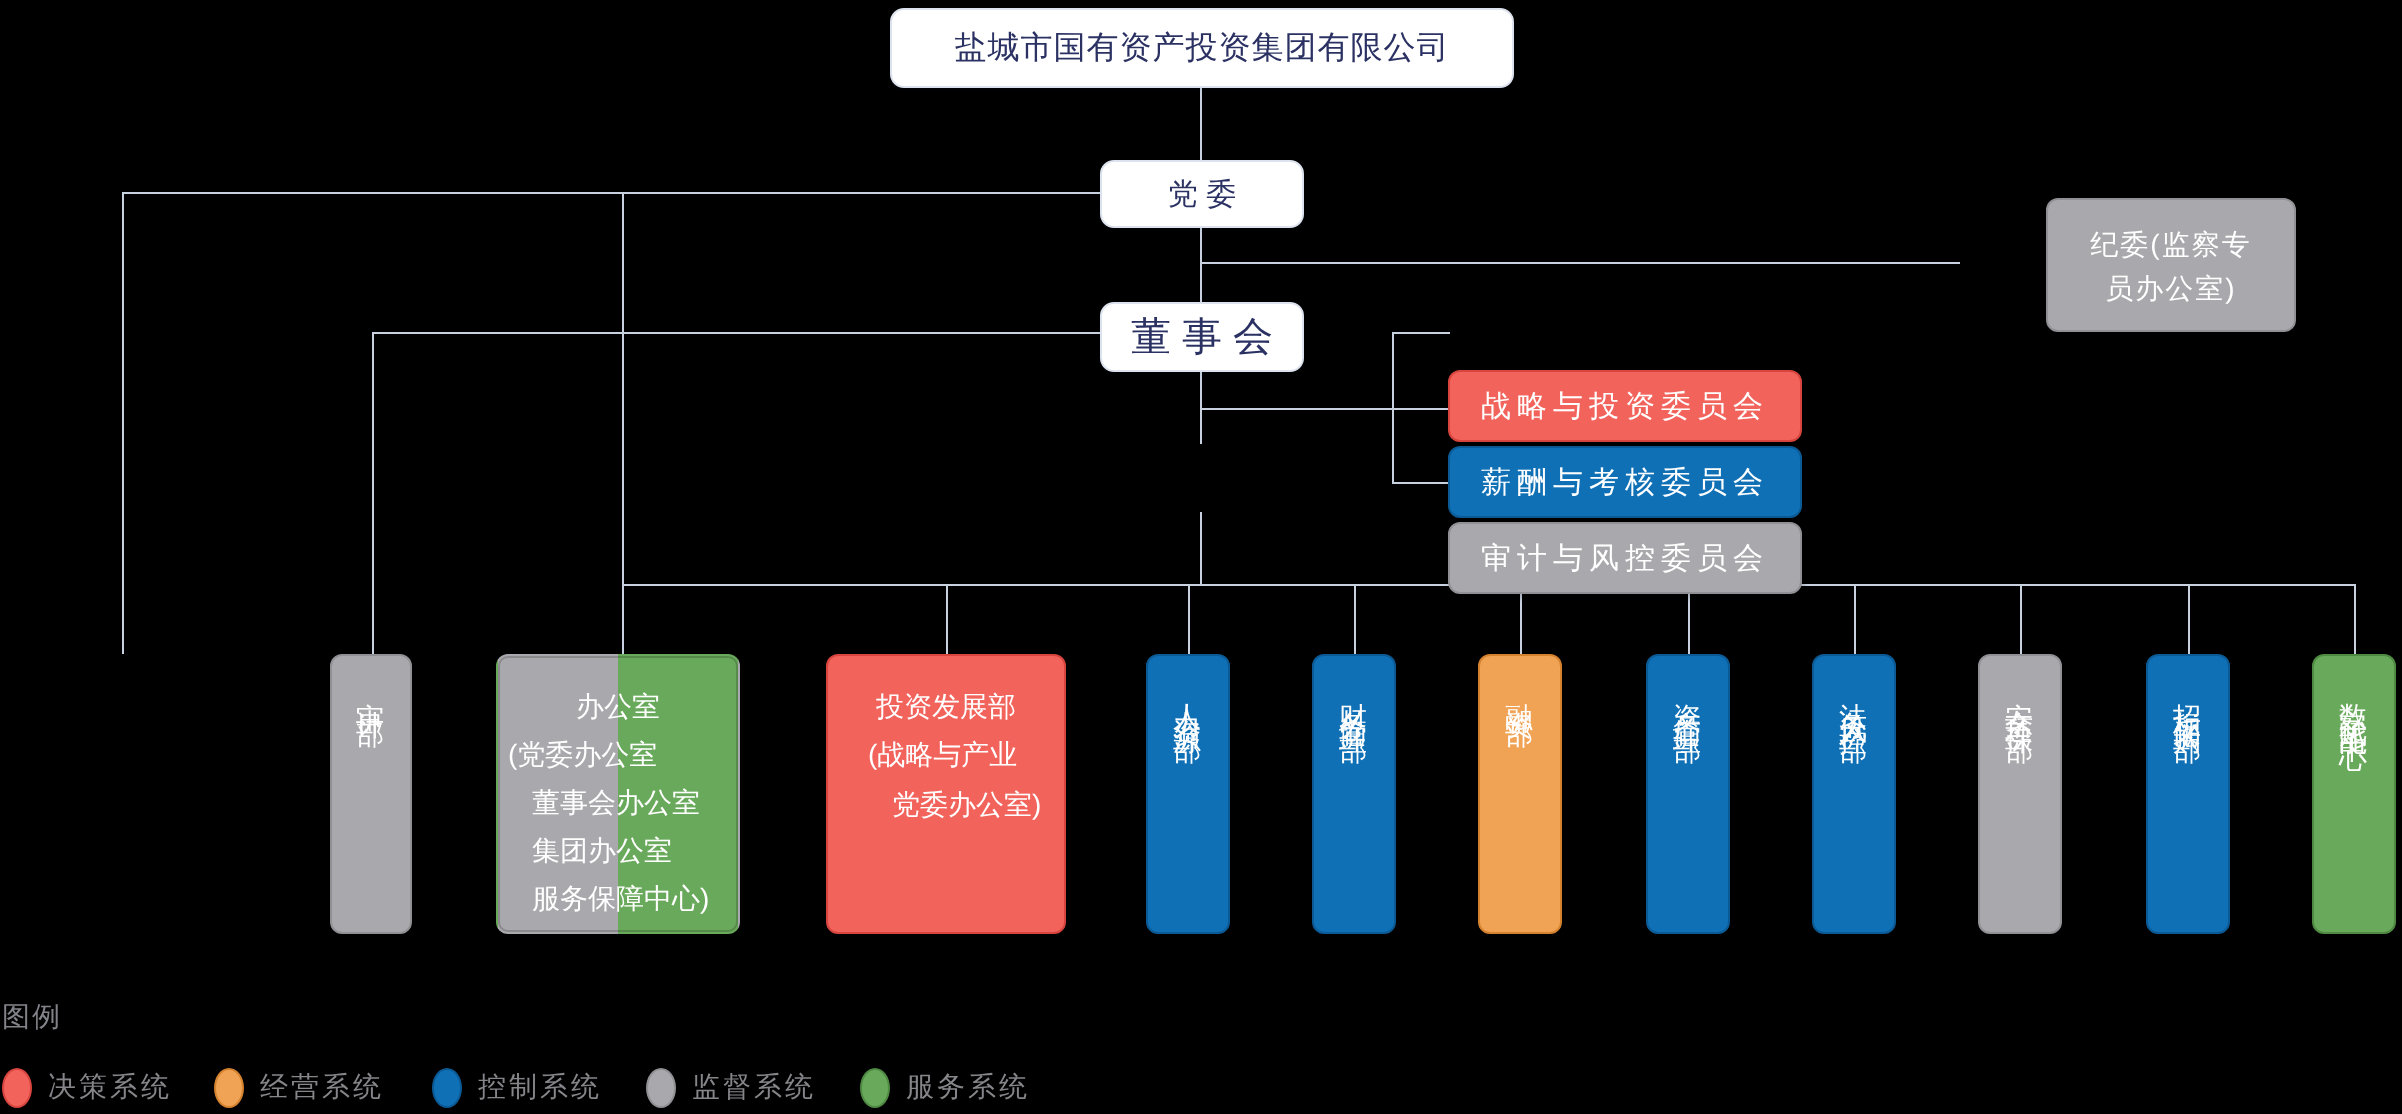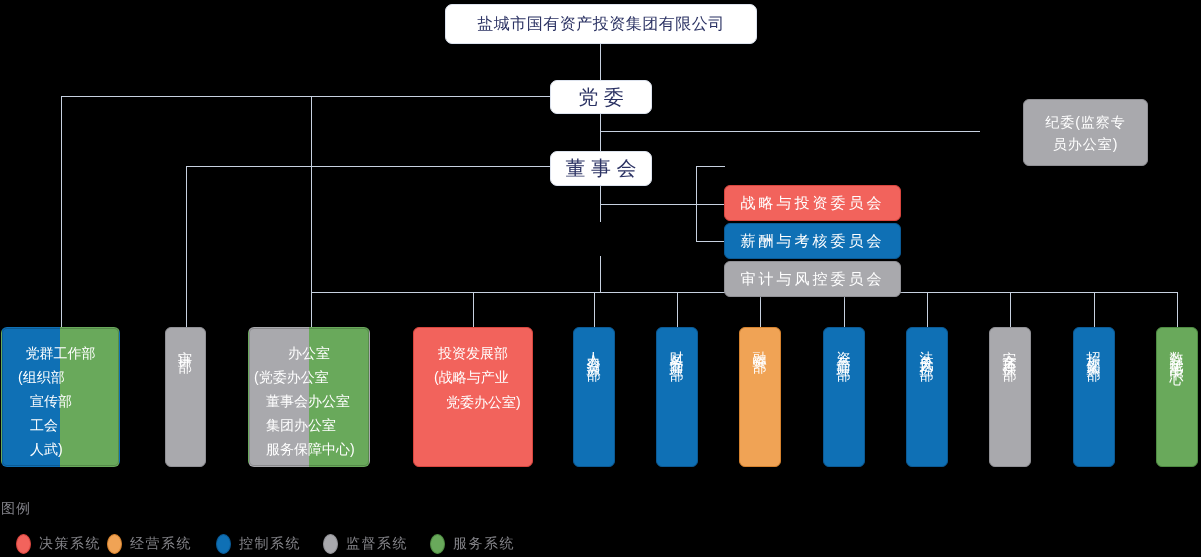--- a/index.html
+++ b/index.html
@@ -11,21 +11,21 @@
   .ln{position:absolute;display:block;background:#c7d1e0;}
   .ln.h{height:1px;}
   .ln.v{width:1px;}
   
   .wbox{
     position:absolute;background:#fff;border:1px solid #dde3ee;border-radius:7px;
     color:#2b3263;display:flex;align-items:center;justify-content:center;
     box-shadow:0 1px 2px rgba(23,43,99,.06);white-space:nowrap;
   }
   .top-box{left:445px;top:4px;width:310px;height:38px;font-size:16px;letter-spacing:.5px;}
-  .gov1{left:550px;top:80px;width:100px;height:32px;font-size:20px;}
+  .gov1{left:550px;top:80px;width:100px;height:32px;font-size:15px;}
   .gov2{left:550px;top:151px;width:100px;height:33px;font-size:20px;}
   .gov3{left:548px;top:222px;width:104px;height:34px;font-size:15px;}
   
   .cbox{
     position:absolute;left:724px;width:175px;height:34px;border-radius:6px;color:#fff;
     display:flex;align-items:center;justify-content:center;font-size:15px;letter-spacing:3px;
     border:1px solid transparent;box-shadow:1px 2px 3px rgba(0,0,0,.18);white-space:nowrap;margin-top:37px;
   }
   .c1{top:148px}.c2{top:186px}.c3{top:224px}
   
@@ -57,21 +57,21 @@
   .vtext{writing-mode:vertical-rl;text-orientation:upright;letter-spacing:4px;line-height:1;}
   .dept.wide{padding-top:13px;}
   .dept-title{text-align:center;line-height:24px;white-space:nowrap;}
   .dept-body{white-space:pre-line;line-height:24px;text-indent:-12px;}
   .d1 .dept-body{padding-left:28px;}
   .d3 .dept-body{padding-left:17px;}
   .d4 .dept-body{padding-left:32px;line-height:25px;}
   
   .legend-title{position:absolute;left:1px;top:500px;font-size:14px;color:#83838a;letter-spacing:1px;}
   .legend-item{position:absolute;top:533px;height:22px;display:flex;align-items:center;gap:8px;}
-  .li1{left:16px}.li2{left:107px}.li3{left:216px}.li4{left:323px}.li5{left:430px}
+  .li1{left:1px}.li2{left:107px}.li3{left:216px}.li4{left:323px}.li5{left:430px}
   .legend-dot{width:13px;height:18px;border-radius:50%;border:1px solid transparent;flex:0 0 auto;}
   .legend-label{font-size:14px;color:#85858a;letter-spacing:1.5px;white-space:nowrap;}
 </style>
 </head>
 <body>
 
 <div class="canvas">
 
   <i class="ln v" style="left:600px;top:42px;height:38px"></i>
   <i class="ln v" style="left:600px;top:112px;height:40px"></i>
@@ -102,27 +102,20 @@
   <div class="wbox gov1">党 委</div>
   <div class="wbox gov2">董 事 会</div>
 
   <div class="jiwei" style="background: rgb(169, 169, 173); border-color: rgb(144, 144, 149); margin-left: 43px;">纪委(监察专
 员办公室)</div>
 
   <div class="cbox c1" style="background: rgb(242, 99, 92); border-color: rgb(216, 69, 62);">战略与投资委员会</div>
   <div class="cbox c2" style="background: rgb(15, 112, 181); border-color: rgb(11, 90, 149);">薪酬与考核委员会</div>
   <div class="cbox c3" style="background: rgb(169, 169, 173); border-color: rgb(144, 144, 149);">审计与风控委员会</div>
 
-  <div class="dept wide d1" style="background: linear-gradient(90deg, rgb(15, 112, 181) 0%, rgb(15, 112, 181) 50%, rgb(105, 169, 91) 50%, rgb(105, 169, 91) 100%); box-shadow: rgba(0, 0, 0, 0.18) 0px 0px 0px 1px inset, rgba(0, 0, 0, 0.18) 1px 2px 3px;">
-    <div class="dept-title">党群工作部</div>
-    <div class="dept-body">(组织部
-宣传部
-工会
-人武)</div>
-  </div>
   <div class="dept vert d2" style="background: rgb(169, 169, 173); border-color: rgb(144, 144, 149);">
     <span class="vtext">审计部</span>
   </div>
   <div class="dept wide d3" style="background: linear-gradient(90deg, rgb(169, 169, 173) 0%, rgb(169, 169, 173) 50%, rgb(105, 169, 91) 50%, rgb(105, 169, 91) 100%); box-shadow: rgba(0, 0, 0, 0.18) 0px 0px 0px 1px inset, rgba(0, 0, 0, 0.18) 1px 2px 3px;">
     <div class="dept-title">办公室</div>
     <div class="dept-body">(党委办公室
 董事会办公室
 集团办公室
 服务保障中心)</div>
   </div>

